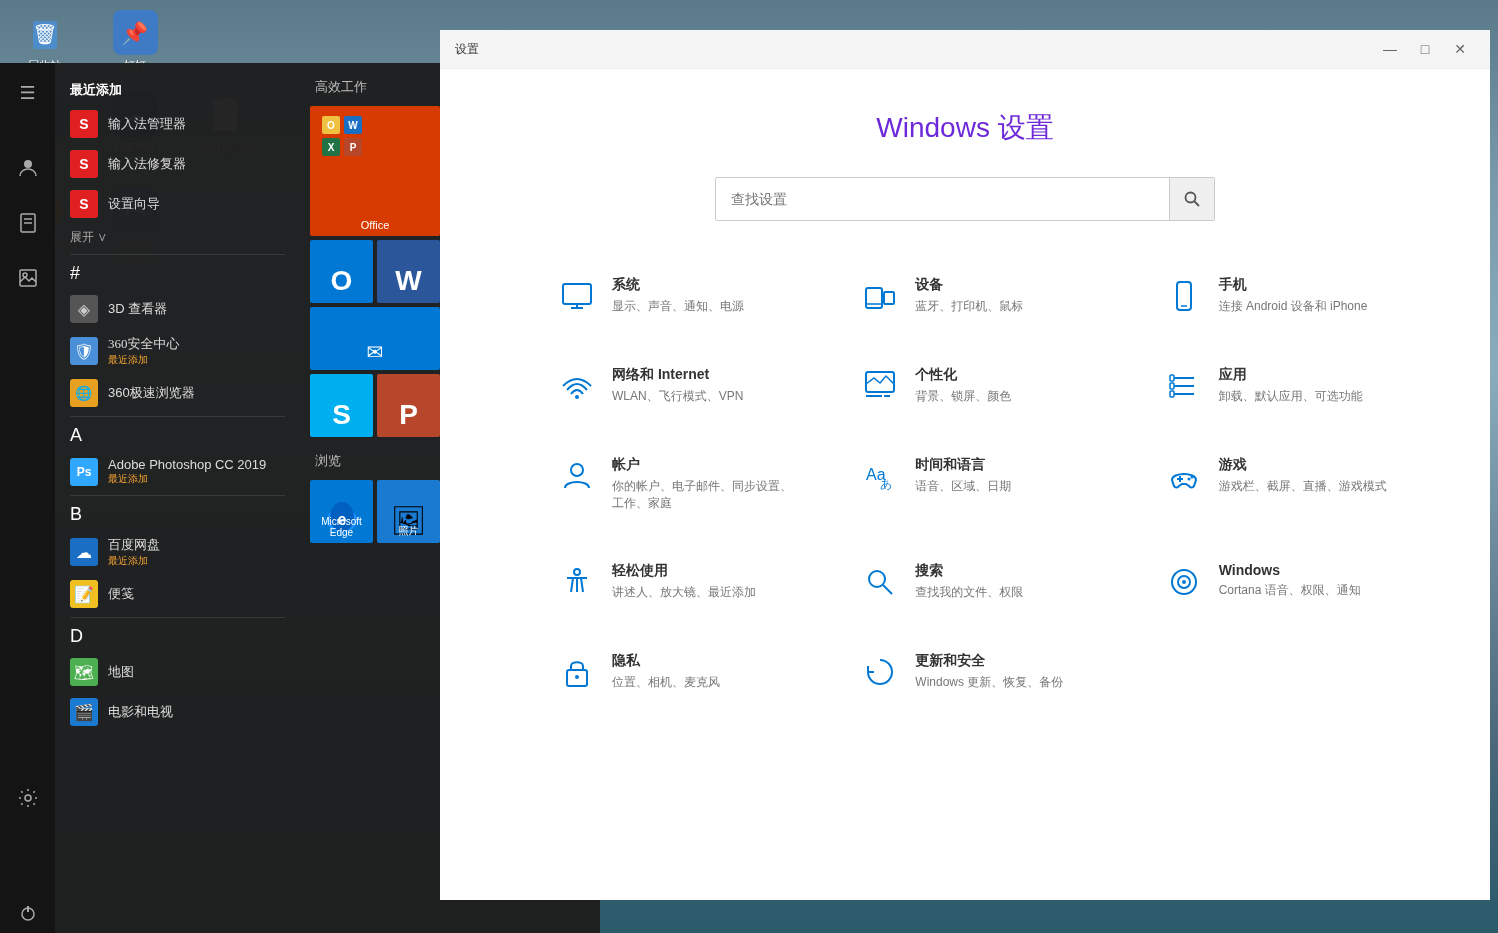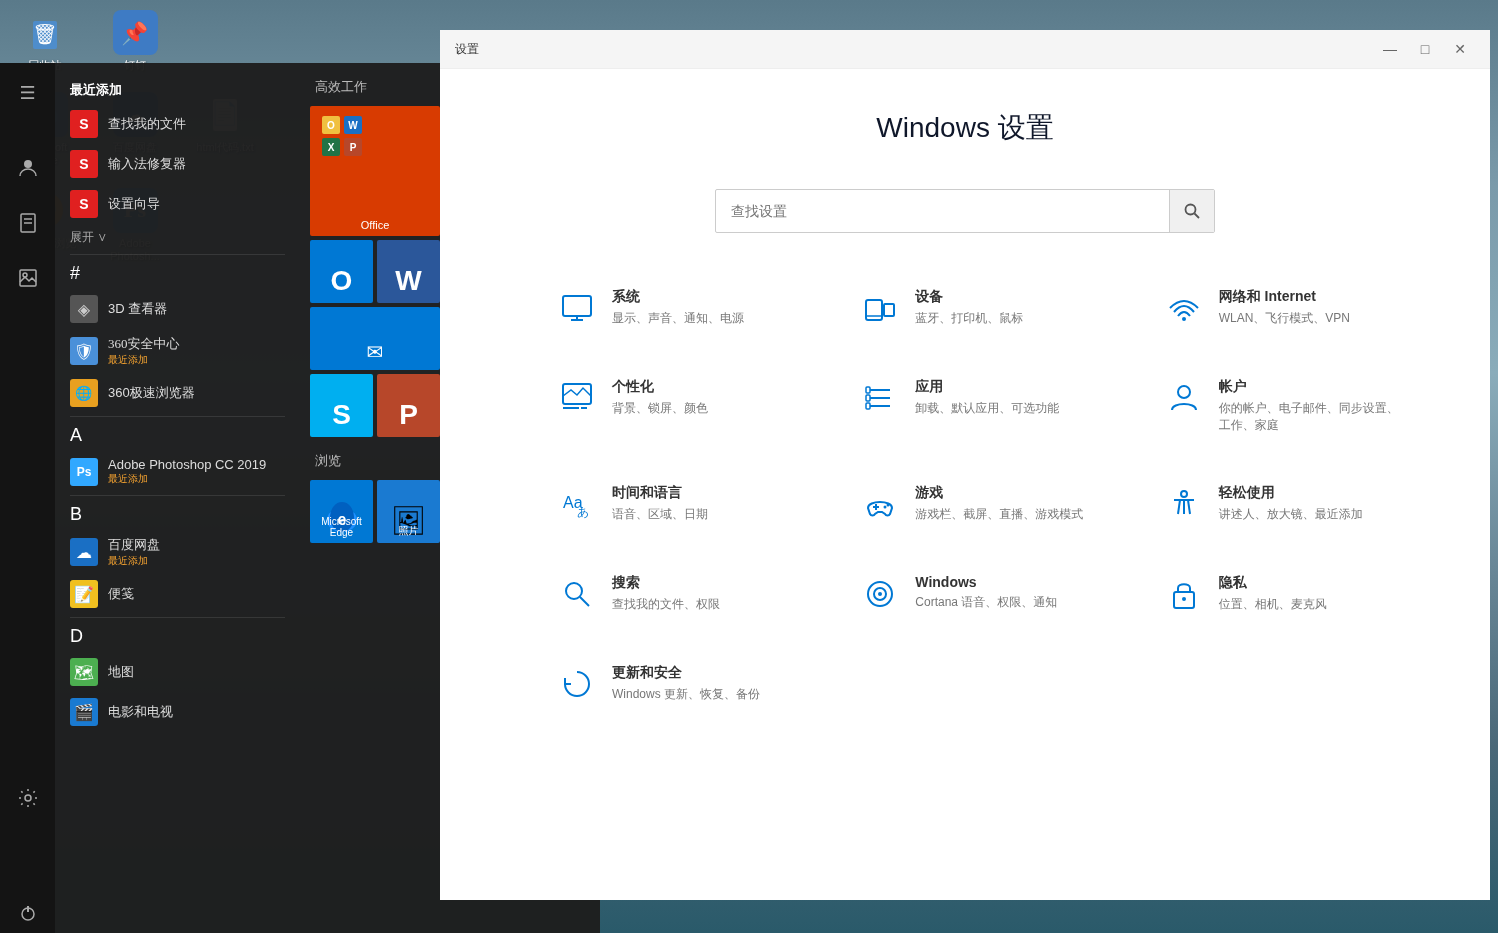--- a/index.html
+++ b/index.html
@@ -264,23 +264,23 @@
     }
 
     .settings-content {
       flex: 1;
       overflow-y: auto;
       padding: 40px 60px;
     }
 
     .settings-main-title {
       font-size: 28px;
-      color: #0f172a;
+      color: #6d28d9;
       text-align: center;
-      margin-bottom: 42px;
+      margin-bottom: 30px;
       font-weight: 300;
     }
 
     .settings-search-bar {
       display: flex;
       align-items: center;
       border: 1px solid #ccc;
       border-radius: 2px;
       margin: 0 auto 40px;
       max-width: 500px;
@@ -464,21 +464,21 @@
       </div>
     </div>
 
     <div class="start-middle">
       <div class="start-section-title">最近添加</div>
 
       <div class="start-app-item">
         <div class="app-icon" style="background:#e02020;">
             <span style="color:white;font-weight:bold;font-size:14px;">S</span>
           </div>
-        <span>查找我的文件</span>
+        <span>输入法管理器</span>
       </div>
       <div class="start-app-item">
         <div class="app-icon" style="background:#e02020;">
             <span style="color:white;font-weight:bold;font-size:14px;">S</span>
           </div>
         <span>输入法修复器</span>
       </div>
       <div class="start-app-item">
         <div class="app-icon" style="background:#e02020;">
             <span style="color:white;font-weight:bold;font-size:14px;">S</span>
@@ -682,20 +682,32 @@
               <rect x="4" y="10" width="16" height="20" rx="2" stroke="#0078d4" stroke-width="2"></rect>
               <rect x="22" y="14" width="10" height="12" rx="1" stroke="#0078d4" stroke-width="2"></rect>
               <line x1="4" y1="26" x2="20" y2="26" stroke="#0078d4" stroke-width="1.5"></line>
             </svg>
           </div>
           <div class="settings-item-text">
             <h3>设备</h3>
             <p>蓝牙、打印机、鼠标</p>
           </div>
         </div>
+        <div class="settings-item">
+          <div class="settings-item-icon">
+            <svg width="36" height="36" viewBox="0 0 36 36" fill="none">
+              <rect x="11" y="4" width="14" height="28" rx="3" stroke="#0078d4" stroke-width="2"></rect>
+              <line x1="15" y1="28" x2="21" y2="28" stroke="#0078d4" stroke-width="1.5"></line>
+            </svg>
+          </div>
+          <div class="settings-item-text">
+            <h3>手机</h3>
+            <p>连接 Android 设备和 iPhone</p>
+          </div>
+        </div>
 
         <div class="settings-item">
           <div class="settings-item-icon">
             <svg width="36" height="36" viewBox="0 0 36 36" fill="none">
               <path d="M4 18 Q18 4 32 18" stroke="#0078d4" stroke-width="2" fill="none"></path>
               <path d="M8 22 Q18 10 28 22" stroke="#0078d4" stroke-width="2" fill="none"></path>
               <path d="M12 26 Q18 18 24 26" stroke="#0078d4" stroke-width="2" fill="none"></path>
               <circle cx="18" cy="29" r="2" fill="#0078d4"></circle>
             </svg>
           </div>

